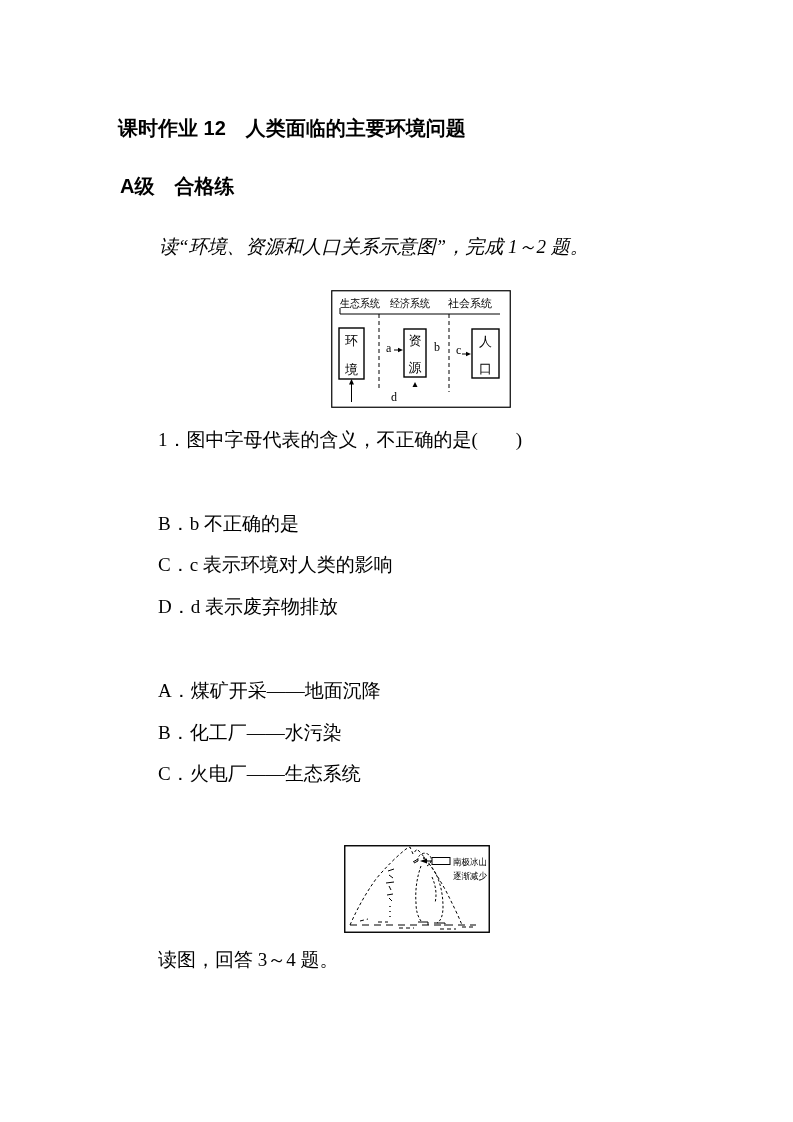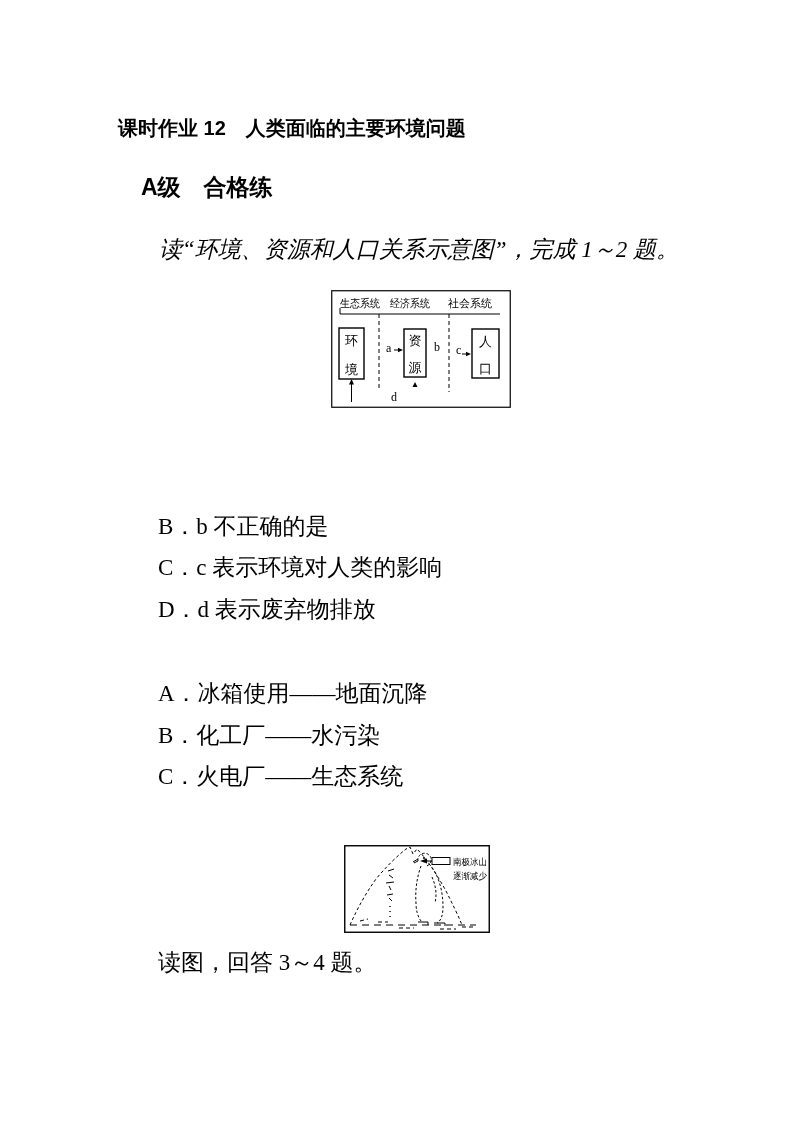--- a/index.html
+++ b/index.html
@@ -7,34 +7,33 @@
     position: relative;
     width: 793px;
     height: 1122px;
     background: #ffffff;
     font-family: "Liberation Serif", serif;
     color: #000;
     overflow: hidden;
   }
   .line {
     position: absolute;
-    font-size: 23px;
+    font-size: 19px;
     line-height: 1.2;
     white-space: pre;
   }
   .title {
     font-family: "Liberation Sans", sans-serif;
     font-weight: bold;
     font-size: 20px;
   }
   .section {
     font-family: "Liberation Sans", sans-serif;
     font-weight: bold;
-    font-size: 23px;
-    margin-left: 21px;
+    font-size: 20px;
   }
   .kai { font-style: italic; }
   .fig { position: absolute; }
   svg text {
     font-family: "Liberation Serif", serif;
     fill: #000;
   }
   .sys-label { font-size: 11px; }
   .box-char { font-size: 13px; }
   .arrow-label { font-size: 12px; }
@@ -84,25 +83,26 @@
     <text class="arrow-label" x="125" y="64">c</text>
     <line x1="131" y1="64" x2="137" y2="64" stroke="#000" stroke-width="1"></line>
     <polygon points="140,64 135,61.7 135,66.3"></polygon>
 
     <line x1="20.5" y1="112" x2="20.5" y2="92" stroke="#000" stroke-width="1"></line>
     <polygon points="20.5,89 18,94.5 23,94.5"></polygon>
     <polygon points="84,92 81.5,97 86.5,97"></polygon>
     <text class="arrow-label" x="60" y="111">d</text>
   </svg>
 
+  <div class="line" style="left:158px; top:429px">1．图中字母代表的含义，不正确的是(　　)</div>
   <div class="line" style="left:158px; top:513px">B．b 不正确的是</div>
   <div class="line" style="left:158px; top:554px">C．c 表示环境对人类的影响</div>
   <div class="line" style="left:158px; top:596px">D．d 表示废弃物排放</div>
 
-  <div class="line" style="left:158px; top:680px">A．冰箱使用——地面沉降</div>
+  <div class="line" style="left:158px; top:680px">A．煤矿开采——地面沉降</div>
   <div class="line" style="left:158px; top:722px">B．化工厂——水污染</div>
   <div class="line" style="left:158px; top:763px">C．火电厂——生态系统</div>
 
   <svg class="fig" style="left:344px; top:845px" width="146" height="88" viewBox="0 0 146 88">
     <rect x="0.75" y="0.75" width="144.5" height="86.5" fill="none" stroke="#000" stroke-width="1.4"></rect>
 
     <path d="M 6,80 C 14,62 22,48 32,34 C 42,22 52,12 62,4 L 66,2 L 69,9 L 73,4 C 82,13 92,28 102,46 C 108,58 114,70 118,80" fill="none" stroke="#000" stroke-width="1" stroke-dasharray="3,2.5"></path>
 
     <line x1="6" y1="80" x2="132" y2="80" stroke="#000" stroke-width="1" stroke-dasharray="7,5"></line>
     <path d="M 16,76 L 24,74 M 34,77 L 44,77 M 55,83 L 70,83 M 96,84 L 112,84 M 118,82 L 130,82" fill="none" stroke="#000" stroke-width="1" stroke-dasharray="4,3"></path>

